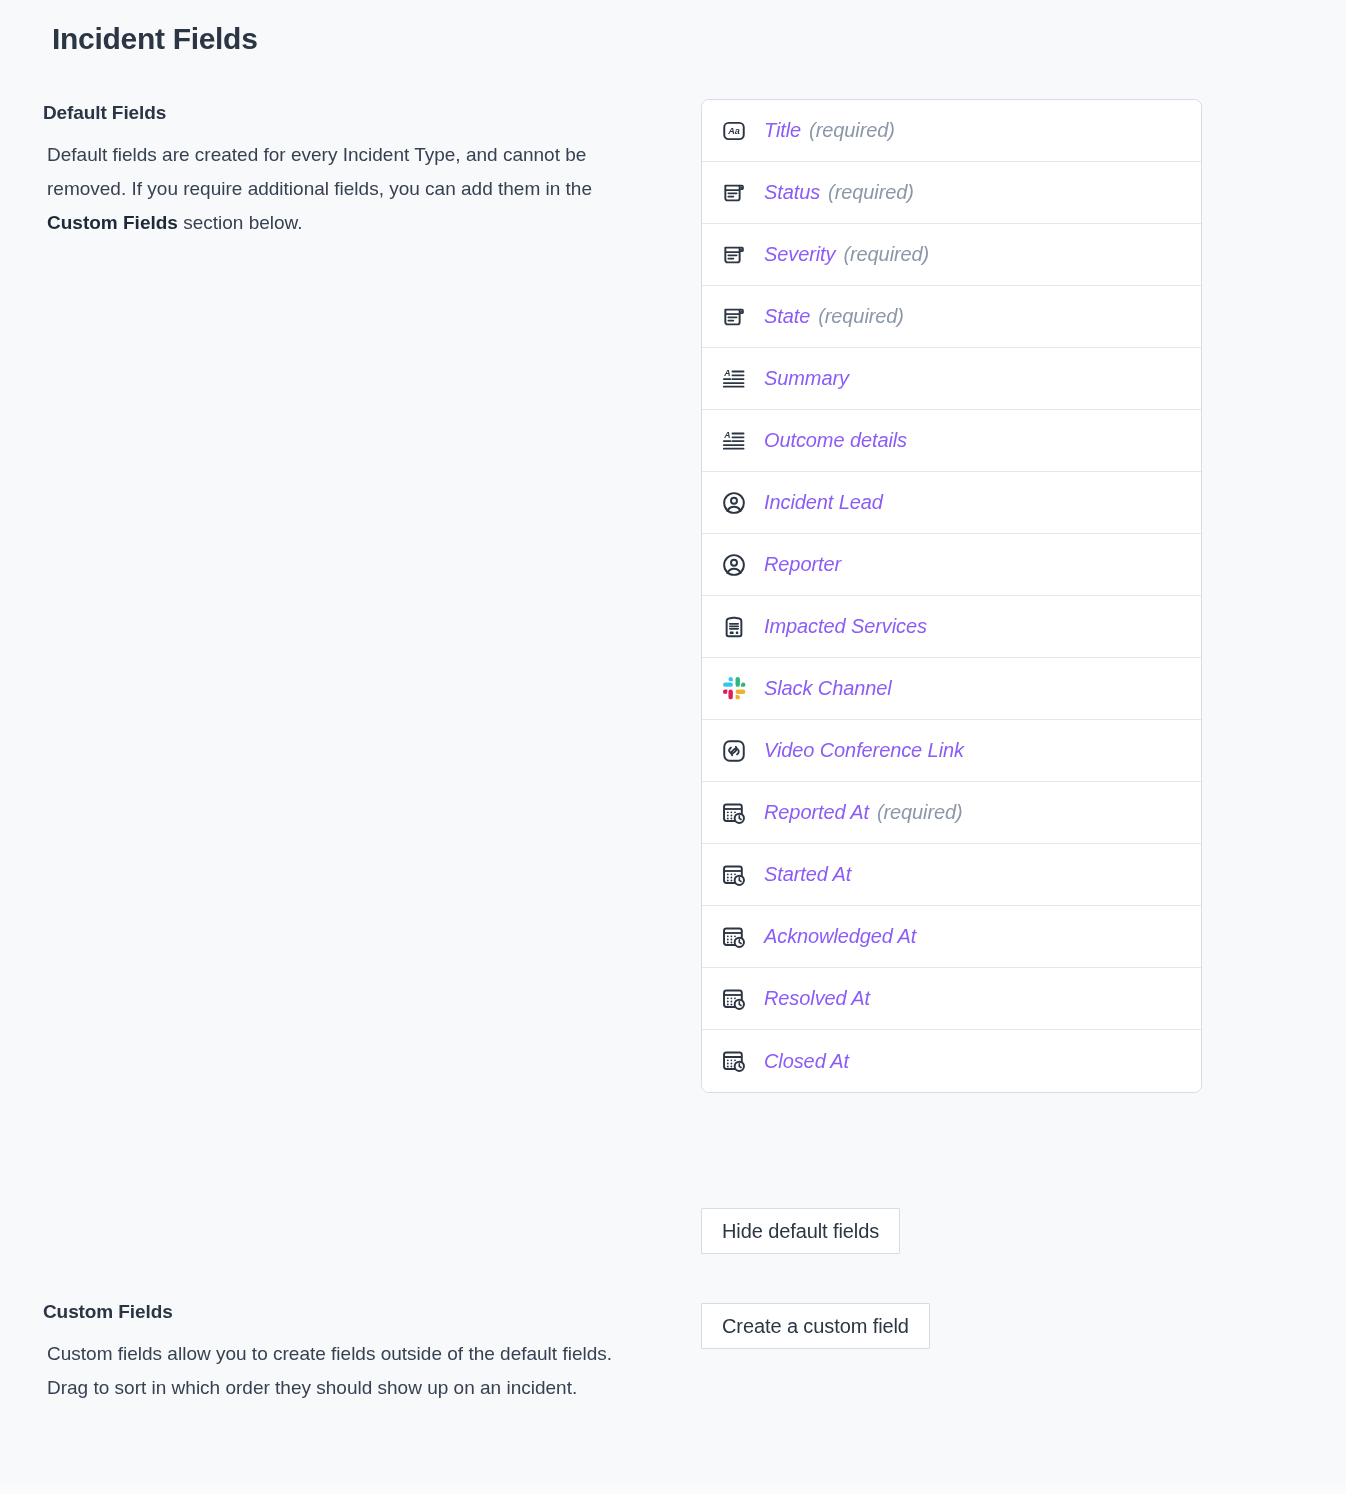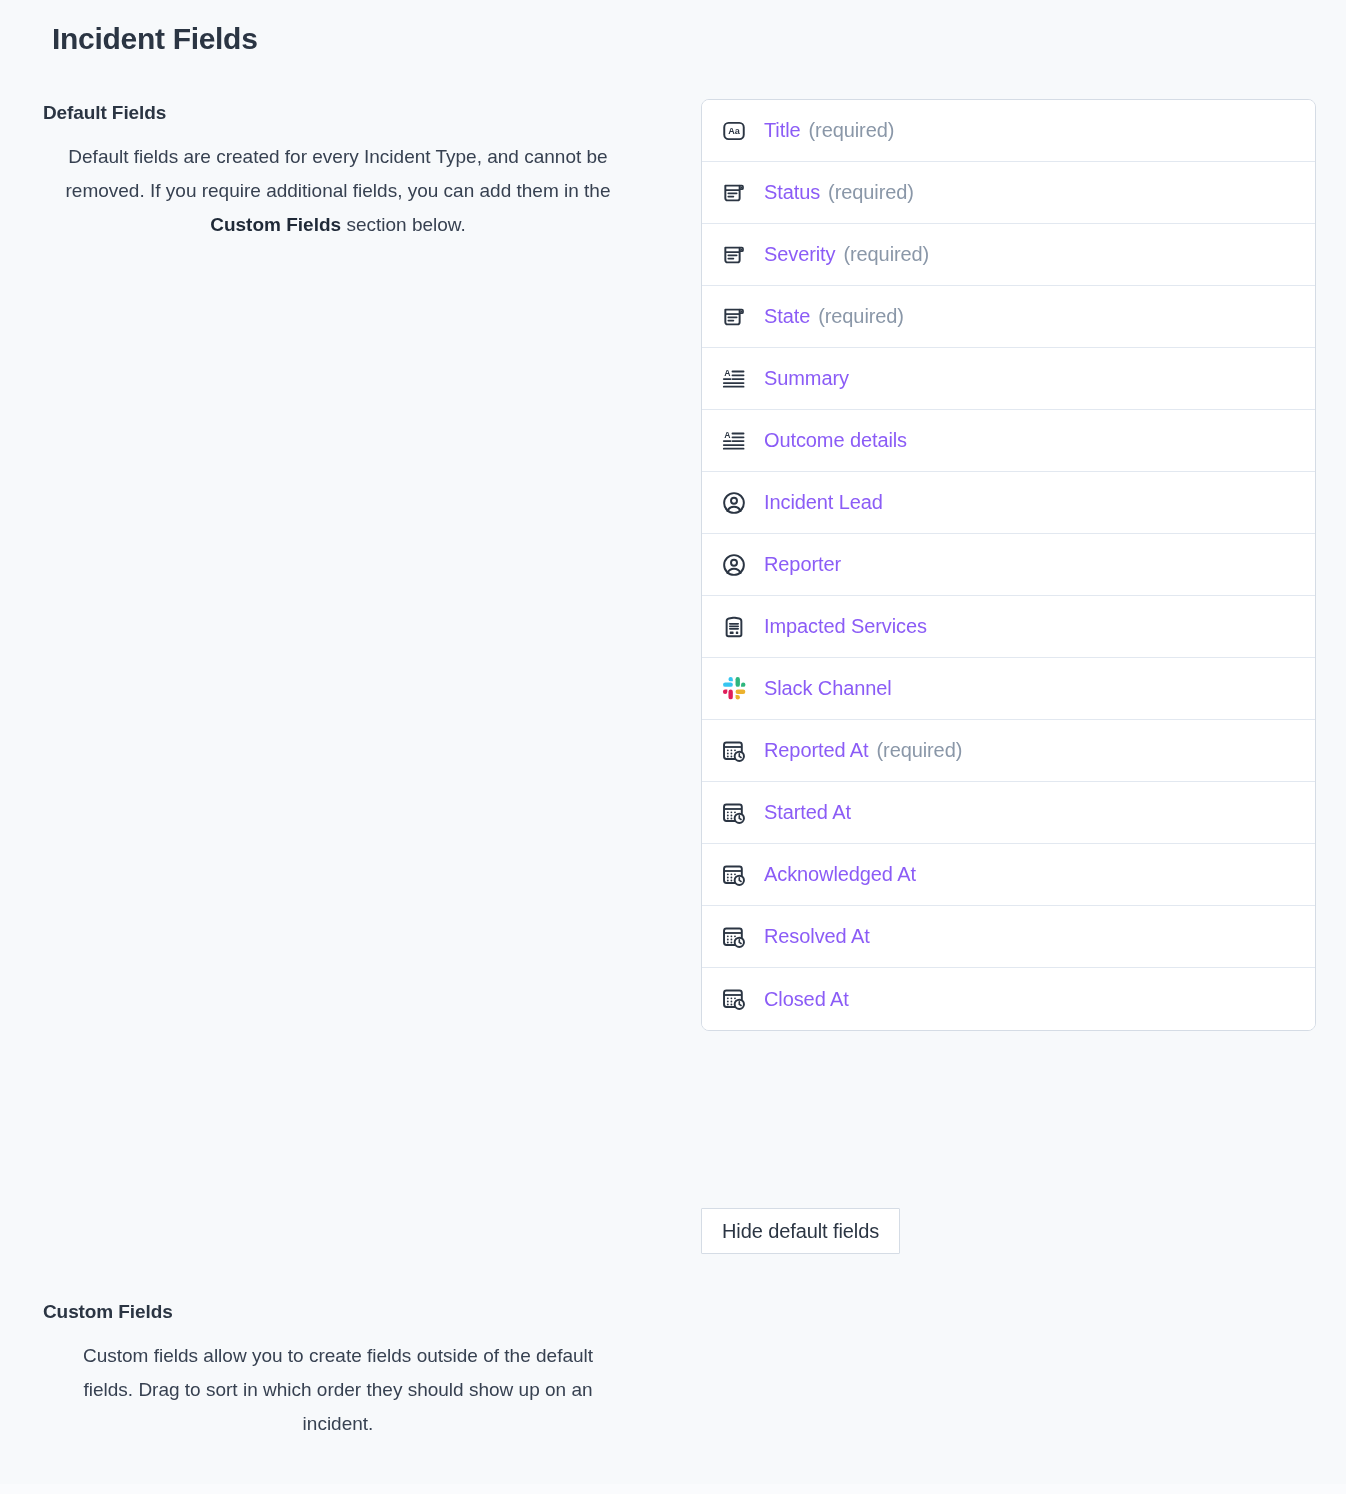--- a/index.html
+++ b/index.html
@@ -49,32 +49,32 @@
     font-size: 19px;
     font-weight: bold;
     color: #2b3543;
     margin: 0 0 14px 0;
     letter-spacing: -0.1px;
   }
   .section-body {
     font-size: 19px;
     line-height: 34px;
     color: #374151;
-    margin: 16px;
+    margin: 4px;
     max-width: 580px;
-    text-align: center;
   }
   .section-body b { font-weight: bold; color: #1f2937; }
 
   
   .right-col {
     position: absolute;
     left: 701px;
     top: 99px;
-    width: 615px;
+    width: 501px;
+    font-style: italic;
   }
 
   .fields-card {
     border: 1px solid #d5dce5;
     border-radius: 8px;
     background: #ffffff;
     overflow: hidden;
   }
 
   .field-row {
@@ -284,20 +284,30 @@
           <path d="M15.1 18.3a2.1 2.1 0 1 1-2.1 2.1v-2.1h2.1Z" fill="#ECB22E"></path>
           <path d="M15.1 17.2a2.1 2.1 0 0 1 0-4.2h5.2a2.1 2.1 0 1 1 0 4.2h-5.2Z" fill="#ECB22E"></path>
         </g>
       </svg>
           </span>
           <span class="field-label">Slack Channel</span>
         </div>
         <div class="field-row">
           <span class="field-icon">
             <svg width="26" height="26" viewBox="0 0 24 24" fill="none">
+        <rect x="3" y="3" width="18" height="18" rx="5" stroke="#2b3543" stroke-width="1.8"></rect>
+        <path d="M13.6 8.1a2.6 2.6 0 0 1 0 3.7l-1.5 1.5a2.6 2.6 0 1 1-3.7-3.7l.8-.8" stroke="#2b3543" stroke-width="1.7" stroke-linecap="round"></path>
+        <path d="M10.4 15.9a2.6 2.6 0 0 1 0-3.7l1.5-1.5a2.6 2.6 0 1 1 3.7 3.7l-.8.8" stroke="#2b3543" stroke-width="1.7" stroke-linecap="round"></path>
+      </svg>
+          </span>
+          <span class="field-label">Video Conference Link</span>
+        </div>
+        <div class="field-row">
+          <span class="field-icon">
+            <svg width="26" height="26" viewBox="0 0 24 24" fill="none">
         <rect x="2.8" y="4.1" width="16.4" height="15.2" rx="2.2" stroke="#2b3543" stroke-width="1.8"></rect>
         <path d="M2.8 8.3h16.4" stroke="#2b3543" stroke-width="1.7"></path>
         <g fill="#2b3543">
           <circle cx="6.3" cy="11.4" r="0.85"></circle>
                 <circle cx="9.6" cy="11.4" r="0.85"></circle>
                 <circle cx="12.9" cy="11.4" r="0.85"></circle>
           <circle cx="6.3" cy="14.3" r="0.85"></circle>
                 <circle cx="9.6" cy="14.3" r="0.85"></circle>
           <circle cx="6.3" cy="17.1" r="0.85"></circle>
                 <circle cx="9.6" cy="17.1" r="0.85"></circle>
@@ -386,15 +396,16 @@
         <circle cx="16.9" cy="16.9" r="4.3" fill="#ffffff" stroke="#2b3543" stroke-width="1.8"></circle>
         <path d="M16.9 14.6v2.4l1.6 1" stroke="#2b3543" stroke-width="1.5" stroke-linecap="round" stroke-linejoin="round"></path>
       </svg>
           </span>
           <span class="field-label">Closed At</span>
         </div>
       </div>
   </div>
 
   <button class="btn btn-hide-default">Hide default fields</button>
+  <button class="btn btn-create-custom">Create a custom field</button>
 
   <div class="bottom-band"></div>
 </div>
 
 </body></html>

